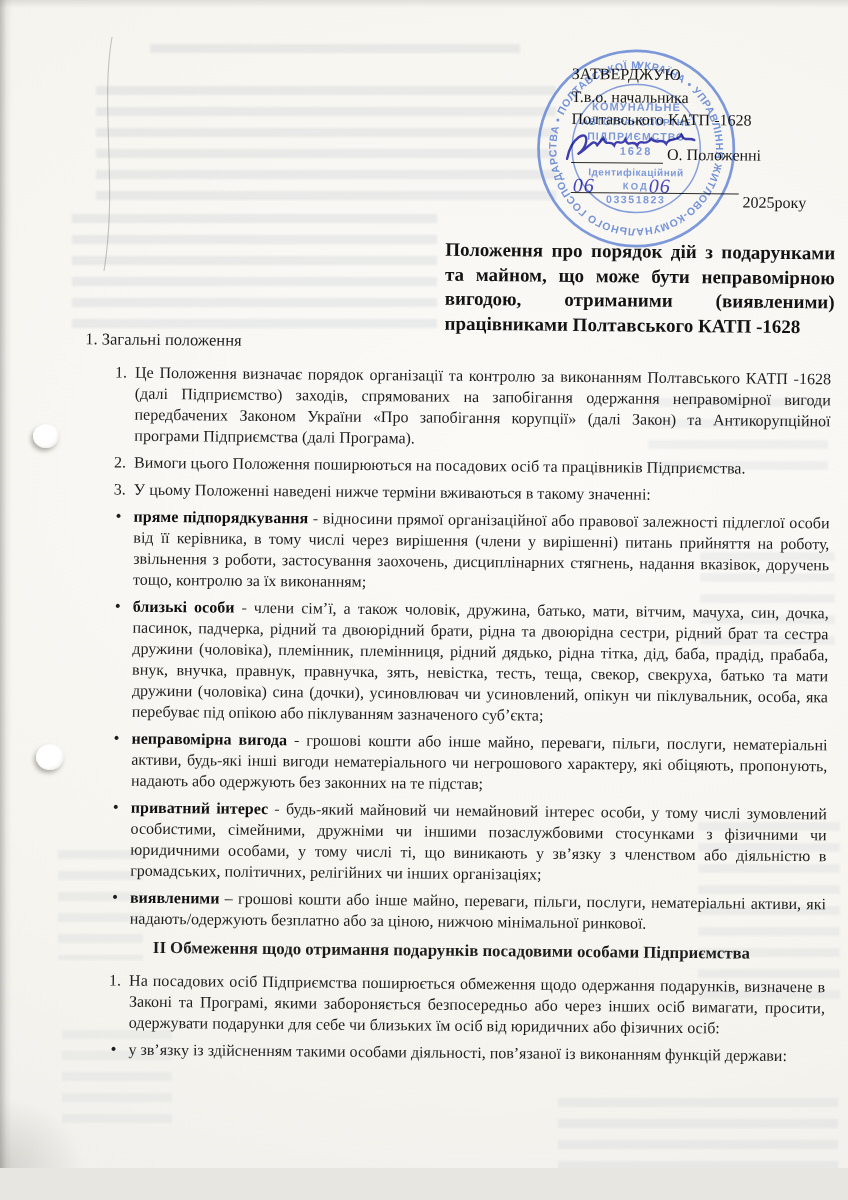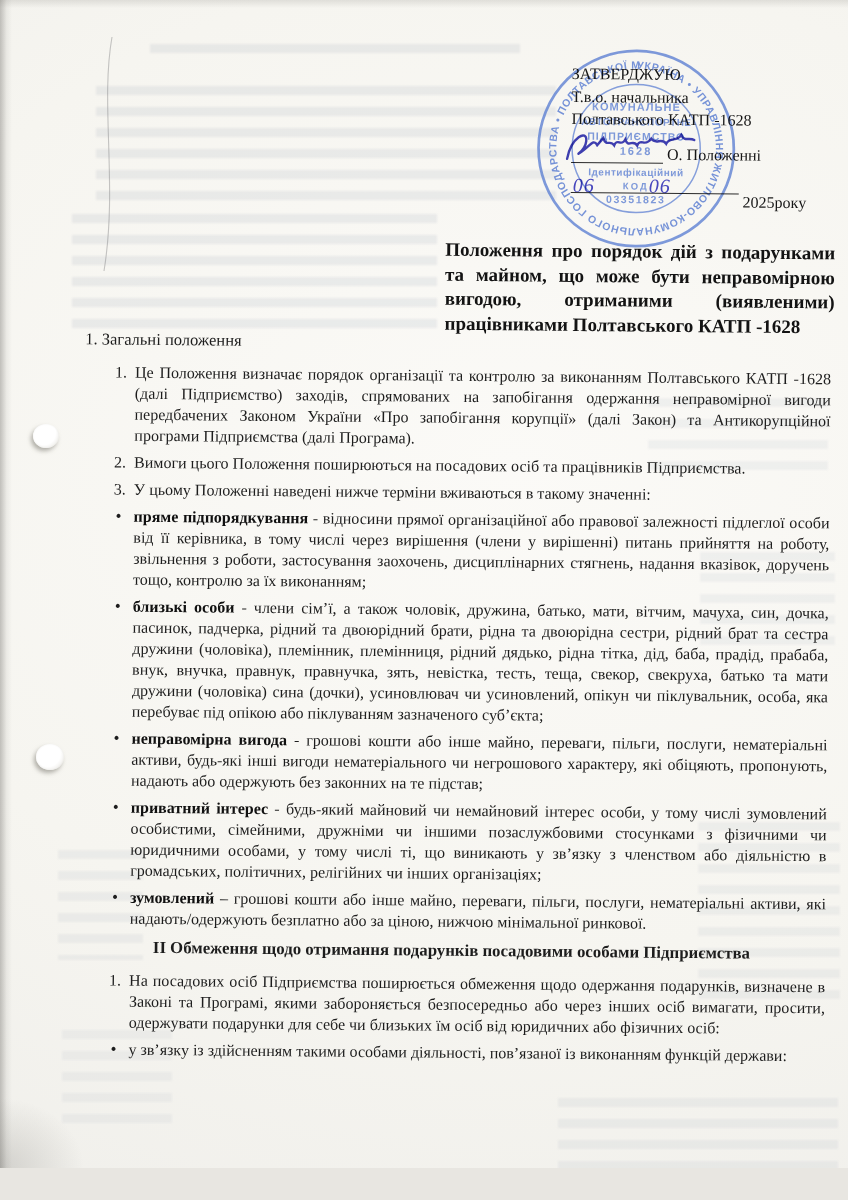--- a/index.html
+++ b/index.html
@@ -134,21 +134,21 @@
         <li>Це Положення визначає порядок організації та контролю за виконанням Полтавського КАТП -1628 (далі Підприємство) заходів, спрямованих на запобігання одержання неправомірної вигоди передбачених Законом України «Про запобігання корупції» (далі Закон) та Антикорупційної програми Підприємства (далі Програма).</li>
         <li>Вимоги цього Положення поширюються на посадових осіб та працівників Підприємства.</li>
         <li>У цьому Положенні наведені нижче терміни  вживаються в такому значенні:</li>
       </ol>
 
       <ul class="terms">
         <li><b class="term">пряме підпорядкування</b><span> - відносини прямої організаційної або правової залежності підлеглої особи від її керівника, в тому числі через вирішення (члени у вирішенні) питань прийняття на роботу, звільнення з роботи, застосування заохочень, дисциплінарних стягнень, надання вказівок, доручень тощо, контролю за їх виконанням;</span></li>
         <li><b class="term">близькі особи</b><span> - члени сім’ї, а також чоловік, дружина, батько, мати, вітчим, мачуха, син, дочка, пасинок, падчерка, рідний та двоюрідний брати, рідна та двоюрідна сестри, рідний брат та сестра дружини (чоловіка), племінник, племінниця, рідний дядько, рідна тітка, дід, баба, прадід, прабаба, внук, внучка, правнук, правнучка, зять, невістка, тесть, теща, свекор, свекруха, батько та мати дружини (чоловіка) сина (дочки), усиновлювач чи усиновлений, опікун чи піклувальник, особа, яка перебуває під опікою або піклуванням зазначеного суб’єкта;</span></li>
         <li><b class="term">неправомірна вигода</b><span> - грошові кошти або інше майно, переваги, пільги, послуги, нематеріальні активи, будь-які інші вигоди нематеріального чи негрошового характеру, які обіцяють, пропонують, надають або одержують без законних на те підстав;</span></li>
         <li><b class="term">приватний інтерес</b><span> - будь-який майновий чи немайновий інтерес особи, у тому числі зумовлений особистими, сімейними, дружніми чи іншими позаслужбовими стосунками з фізичними чи юридичними особами, у тому числі ті, що виникають у зв’язку з членством або діяльністю в громадських, політичних, релігійних чи інших організаціях;</span></li>
-        <li><b class="term">зумовлений</b><span> – грошові кошти або інше майно, переваги, пільги, послуги, нематеріальні активи, які надають/одержують безплатно або за ціною, нижчою мінімальної ринкової.</span></li>
+        <li><b class="term">виявленими</b><span> – грошові кошти або інше майно, переваги, пільги, послуги, нематеріальні активи, які надають/одержують безплатно або за ціною, нижчою мінімальної ринкової.</span></li>
       </ul>
 
       <h3 class="s2-head">ІІ Обмеження щодо отримання подарунків посадовими особами Підприємства</h3>
 
       <ol class="num">
         <li>На посадових осіб Підприємства поширюється обмеження щодо одержання подарунків, визначене в Законі та Програмі, якими забороняється безпосередньо або через інших осіб вимагати, просити, одержувати подарунки для себе чи близьких  їм осіб  від юридичних або фізичних осіб:</li>
       </ol>
 
       <ul class="terms">
         <li><span>у зв’язку із здійсненням такими особами діяльності, пов’язаної із виконанням функцій держави:</span></li>

